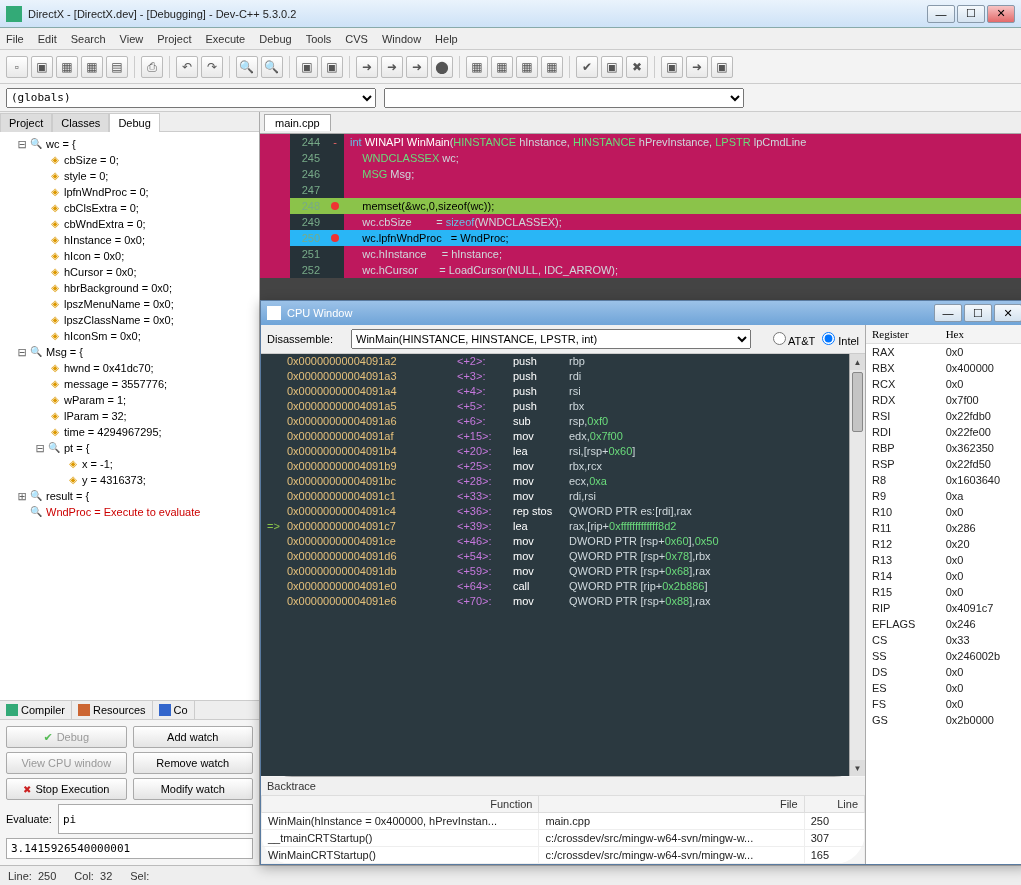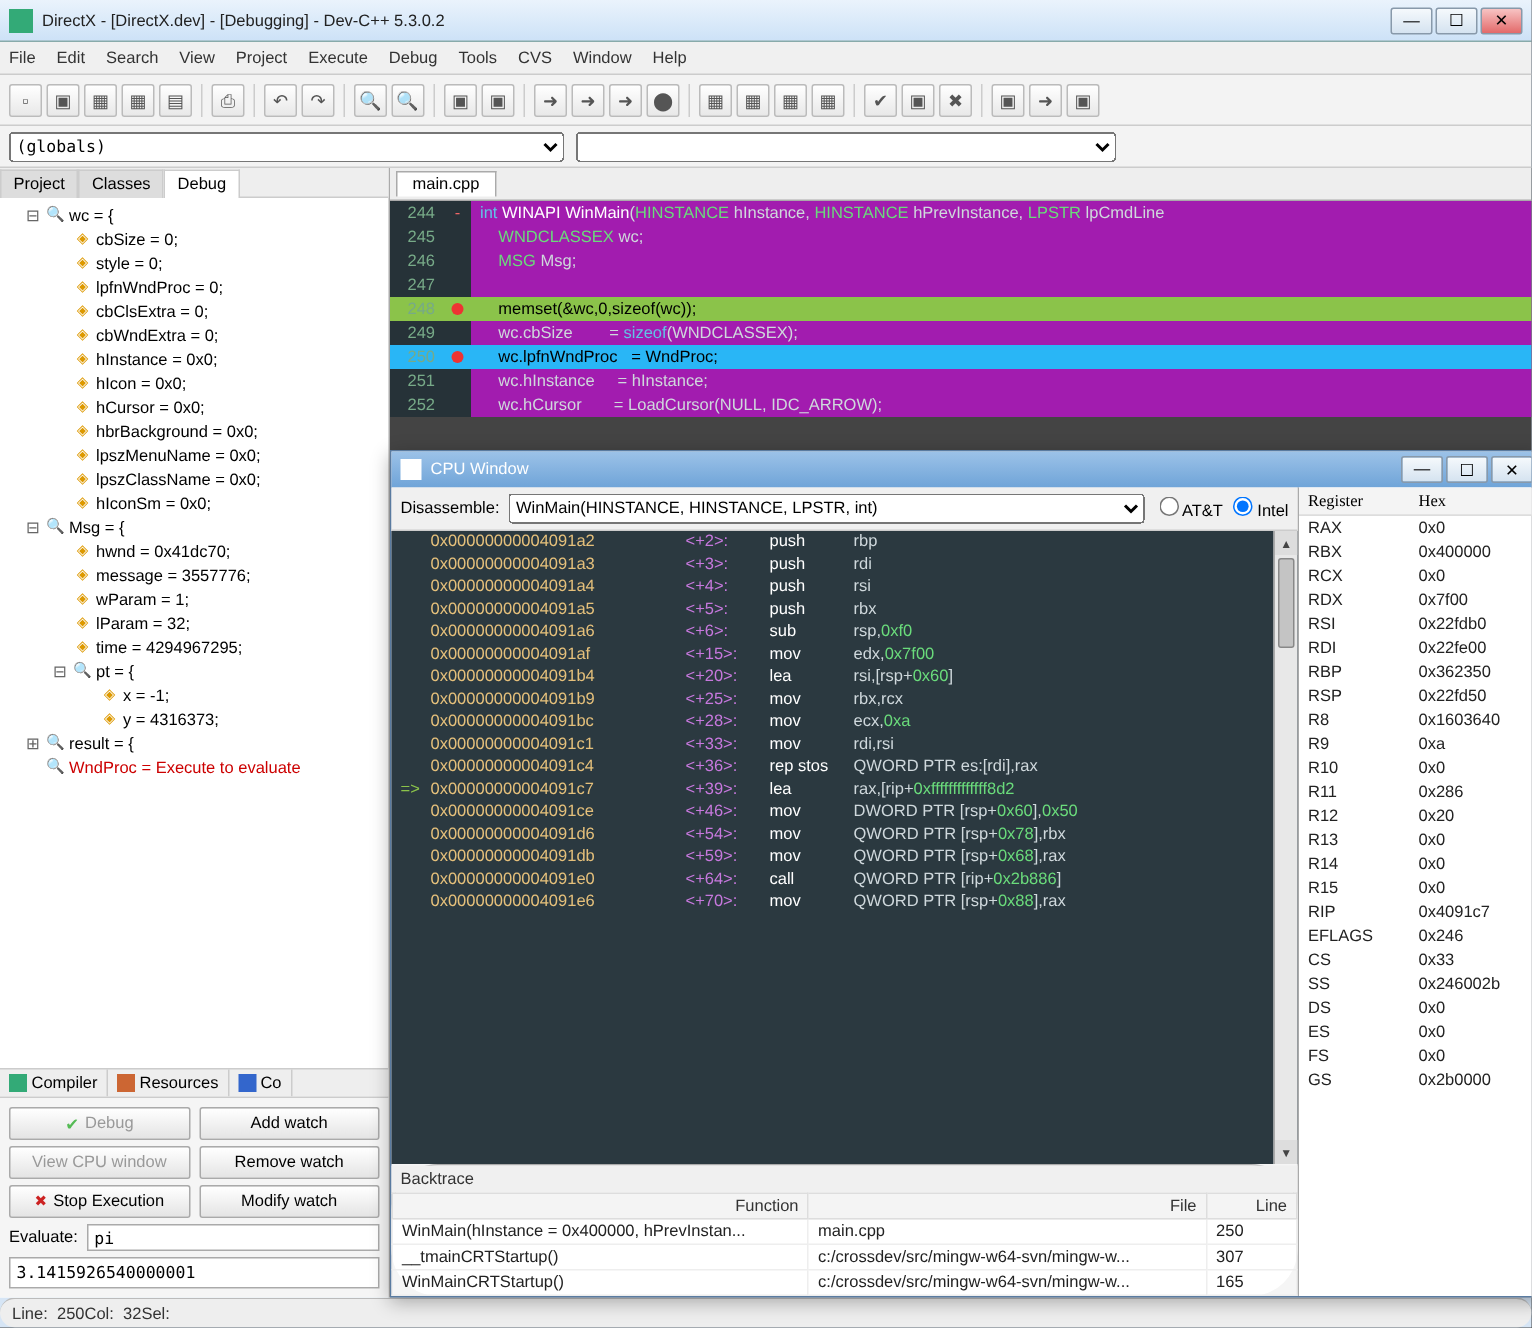--- a/index.html
+++ b/index.html
@@ -45,47 +45,47 @@
 .bottomtabs { display: flex; background: #eee; border-top: 1px solid #ccc; }
 .bottomtabs .tab { padding: 3px 6px; display:flex; align-items:center; gap:3px; border-right:1px solid #ccc;}
 .bottomtabs .ic { width:12px; height:12px; }
 
 .debugpanel { border-top: 1px solid #ccc; padding: 6px; background: #f5f5f5; }
 .debugpanel .btnrow { display: flex; gap: 6px; margin-bottom: 4px; }
 .debugpanel button { flex:1; height: 22px; border: 1px solid #aaa; background: linear-gradient(#fff,#e4e4e4); border-radius: 2px; font-size:11px; display:flex;align-items:center;justify-content:center;gap:4px;}
 .debugpanel .stopbtn::before { content:"✖"; color:#c22; font-size:10px;}
 .debugpanel .disabled { color: #999; }
 .evalrow { display:flex; align-items:center; gap:6px; margin: 4px 0; }
-.evalrow input { flex:1; border:1px solid #aaa; height:18px; padding:0 4px; font-family:monospace;}
+.evalrow input { flex:1; border:1px solid #aaa; height:30px; padding:0 4px; font-family:monospace;}
 .evalres { border:1px solid #aaa; background:#fff; padding:3px 4px; font-family:monospace; min-height:16px;}
 
 .rightarea { flex: 1; position: relative; background: #444; }
 .editor-tabs { height: 22px; background: #eee; display: flex; align-items:center; padding-left:4px; border-bottom:1px solid #aaa;}
 .editor-tabs .tab { padding: 2px 10px; background: #fff; border:1px solid #aaa; border-bottom:none; font-size:11px;}
-.code { background: #a21caf; color: #cfd8dc; font-family: Consolas, monospace; font-size: 12px; position:relative; }
+.code { background: #be185d; color: #cfd8dc; font-family: Consolas, monospace; font-size: 12px; position:relative;padding-left:30px; }
 .code .line { display:flex; white-space:pre; line-height:16px; }
 .code .ln { width:36px; text-align:right; color:#7a8; background:#263238; padding-right:6px; }
 .code .gut { width:18px; background:#263238; display:flex;align-items:center;justify-content:center; }
 .code .bp { width:8px;height:8px;border-radius:50%;background:#e33; }
 .code .text { padding-left:6px; flex:1;}
 .code .kw { color:#61c3e6; }
 .code .fn { color:#fff;text-align:center; }
 .code .ty { color:#6adb7b; }
 .code .hl-green { background:#8bc34a; color:#000; }
 .code .hl-green .ln, .code .hl-green .gut { background:#8bc34a;}
 .code .hl-blue { background:#29b6f6; color:#000; }
 .code .hl-blue .ln, .code .hl-blue .gut { background:#29b6f6;}
 
 .cpuwin { position:absolute; left:0; top:188px; right:-8px; bottom:0; background:#f5f5f5; border:1px solid #5a7ba0; box-shadow:0 3px 12px rgba(0,0,0,.3);}
 .cpuwin .cputitle { height:24px; background:linear-gradient(#9cc2e8,#6fa4d8); display:flex; align-items:center; padding:0 6px; color:#fff; font-size:11px;}
 .cpuwin .cputitle .icon { width:14px;height:14px;background:#fff;margin-right:6px;}
 .cpuwin .cputitle .sp { flex:1;}
 .cpuwin .body { display:flex; height:calc(100% - 24px); }
 .cpuwin .leftc { flex:1; display:flex; flex-direction:column; border-right:1px solid #aaa;}
-.cpuwin .disrow { display:flex; align-items:center; padding:4px 6px; gap:6px; background:#f0f0f0; border-bottom:1px solid #ccc;}
+.cpuwin .disrow { display:flex; align-items:center; padding:4px 6px; gap:18px; background:#f0f0f0; border-bottom:1px solid #ccc;}
 .cpuwin .disrow select { flex:1; height:20px; font-size:11px;}
 .cpuwin .radios label { margin-left:4px; font-size:11px;}
 .asm { flex:1; background:#2b3940; font-family:Consolas,monospace; font-size:11px; overflow:hidden; color:#cfd8dc; position:relative;}
 .asm .line { display:flex; white-space:pre; line-height:15px; padding-left:6px;}
 .asm .addr { color:#e5c07b; width:170px;}
 .asm .arrow { color:#8bc34a; width:20px;}
 .asm .off { color:#c678dd; width:56px;}
 .asm .op { color:#fff; width:56px;}
 .asm .arg { color:#cfd8dc;}
 .asm .num { color:#6adb7b;}
@@ -97,21 +97,21 @@
 .backtrace .hdr { padding:3px 6px; background:#f0f0f0; color:#333;}
 .bt-table { width:100%; font-size:11px; border-collapse:collapse;}
 .bt-table th { text-align:right; background:#f4f4f4; border:1px solid #ddd; padding:2px 6px; font-weight:normal; color:#333;}
 .bt-table td { border:1px solid #eee; padding:2px 6px; color:#222; white-space:nowrap; overflow:hidden;}
 
 .regs { width:162px; background:#fff; overflow:auto;}
 .regs table { width:100%; font-size:11px; border-collapse:collapse; font-family:Consolas,monospace;}
 .regs th { text-align:left; padding:3px 6px; background:#f4f4f4; border-bottom:1px solid #ddd; font-weight:normal; font-family:"Segoe UI";}
 .regs td { padding:2px 6px; color:#222;}
 
-.statusbar { height:20px; background:#eee; border-top:1px solid #bbb; display:flex; align-items:center; padding:0 8px; color:#333; font-size:11px;border-radius:10px;}
+.statusbar { height:20px; background:#eee; border-top:1px solid #bbb; display:flex; align-items:center; padding:0 8px; gap:18px; color:#333; font-size:11px;}
 </style>
 </head>
 <body>
 
 <div class="titlebar">
   <div class="appicon"></div>
   <div class="title">DirectX - [DirectX.dev] - [Debugging] - Dev-C++ 5.3.0.2</div>
   <div class="wc">
     <button>—</button>
     <button>☐</button>

